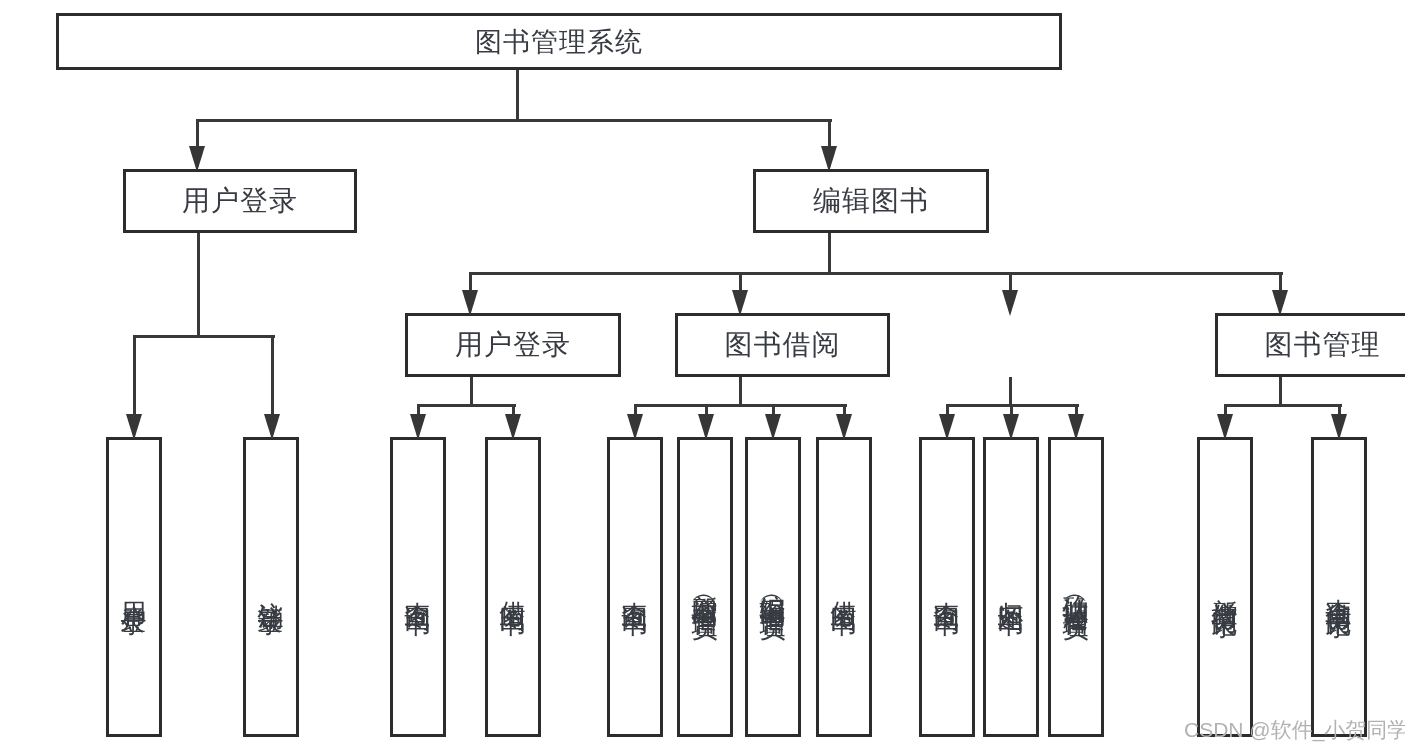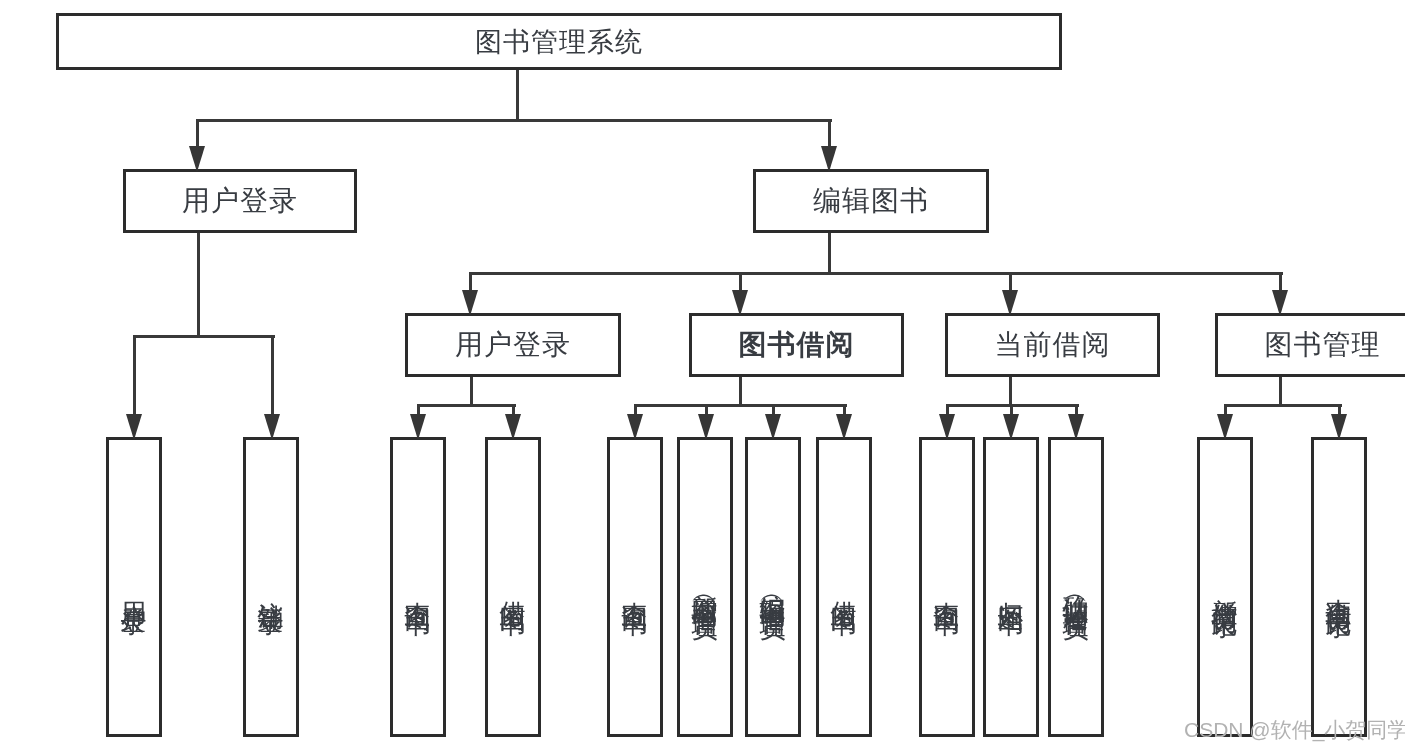--- a/index.html
+++ b/index.html
@@ -70,22 +70,21 @@
 <body>
 
 <div id="canvas">
 
   <div class="box hbox root">图书管理系统</div>
 
   <div class="box hbox lvl2" style="left:81px; width:234px;">用户登录</div>
   <div class="box hbox lvl2" style="left:711px; width:236px;">编辑图书</div>
 
   <div class="box hbox lvl3" style="left:363px; width:216px;">用户登录</div>
-  <div class="box hbox lvl3" style="left:647px;font-weight:bold;">图书借阅</div>
-  <div class="box hbox lvl3" style="left:903px;">当前借阅</div>
+  <div class="box hbox lvl3" style="left:633px;">图书借阅</div>
   <div class="box hbox lvl3" style="left:1173px;">图书管理</div>
 
   <div class="box leaf" style="left:106px;">用户登录</div>
   <div class="box leaf" style="left:243px;">注销登录</div>
 
   <div class="box leaf" style="left:390px;">查询图书</div>
   <div class="box leaf" style="left:485px;">借阅图书</div>
 
   <div class="box leaf" style="left:607px;">查询图书</div>
   <div class="box leaf" style="left:677px;">新增图书（管理员）</div>

